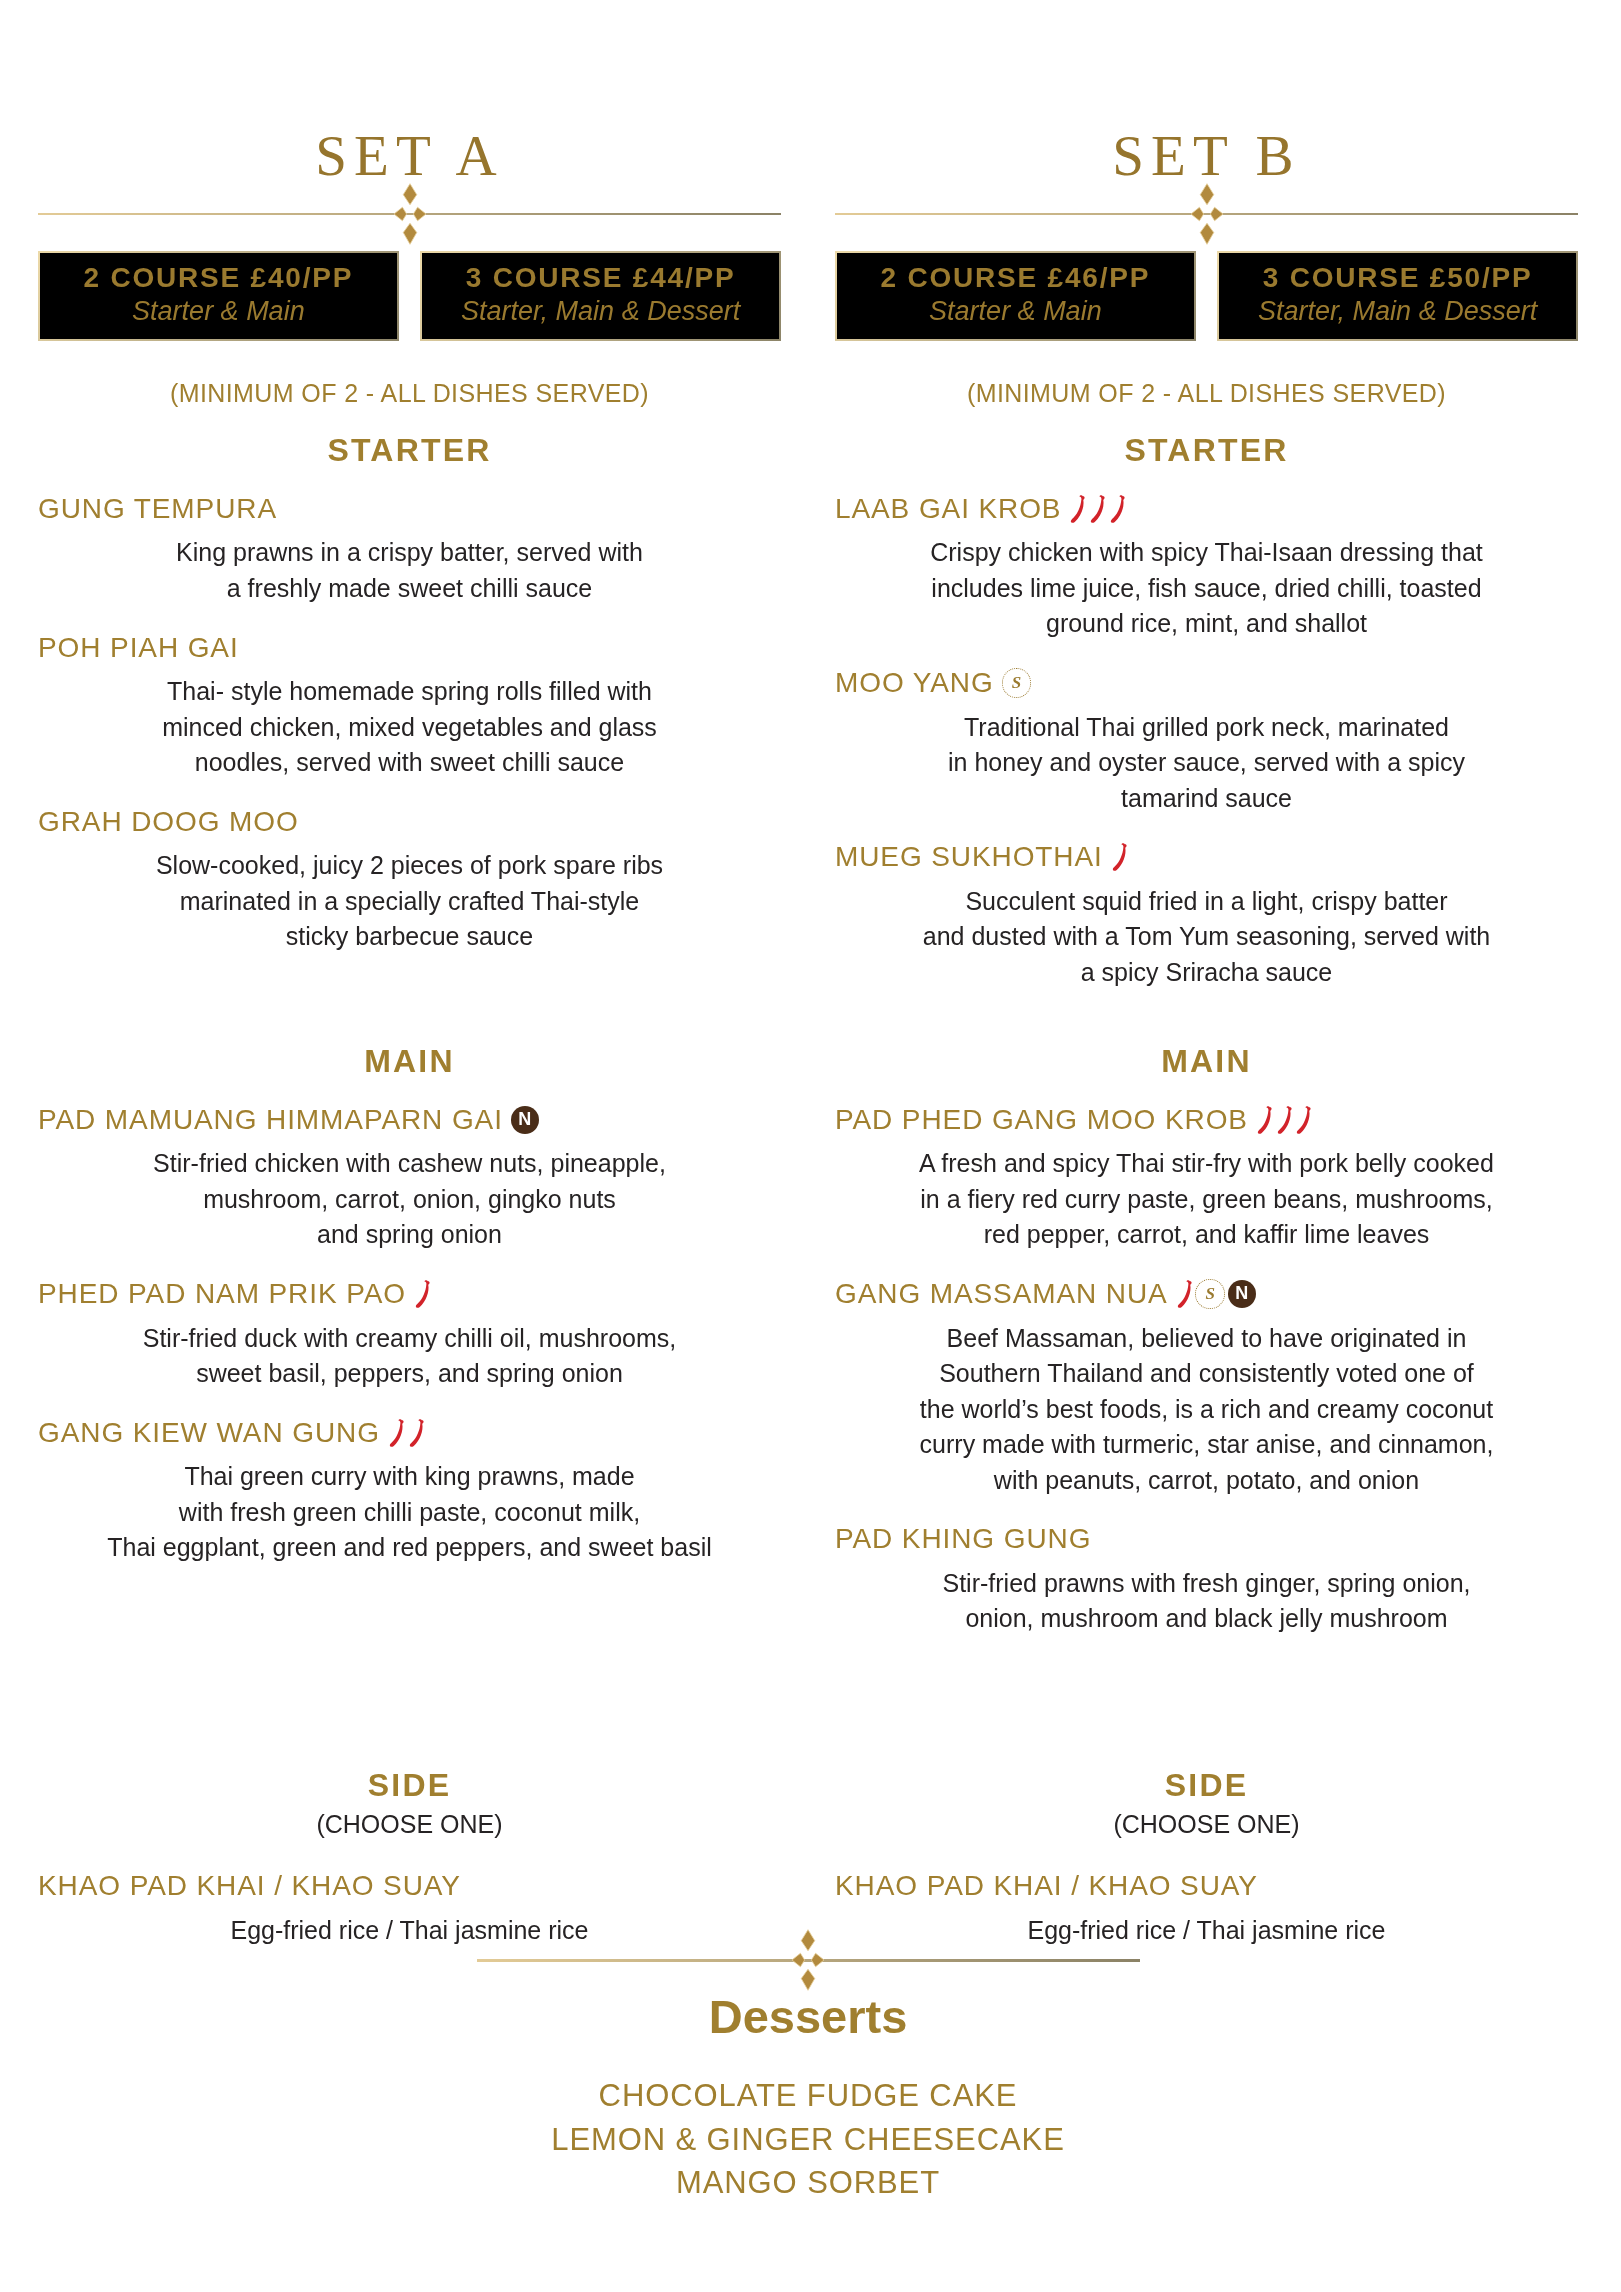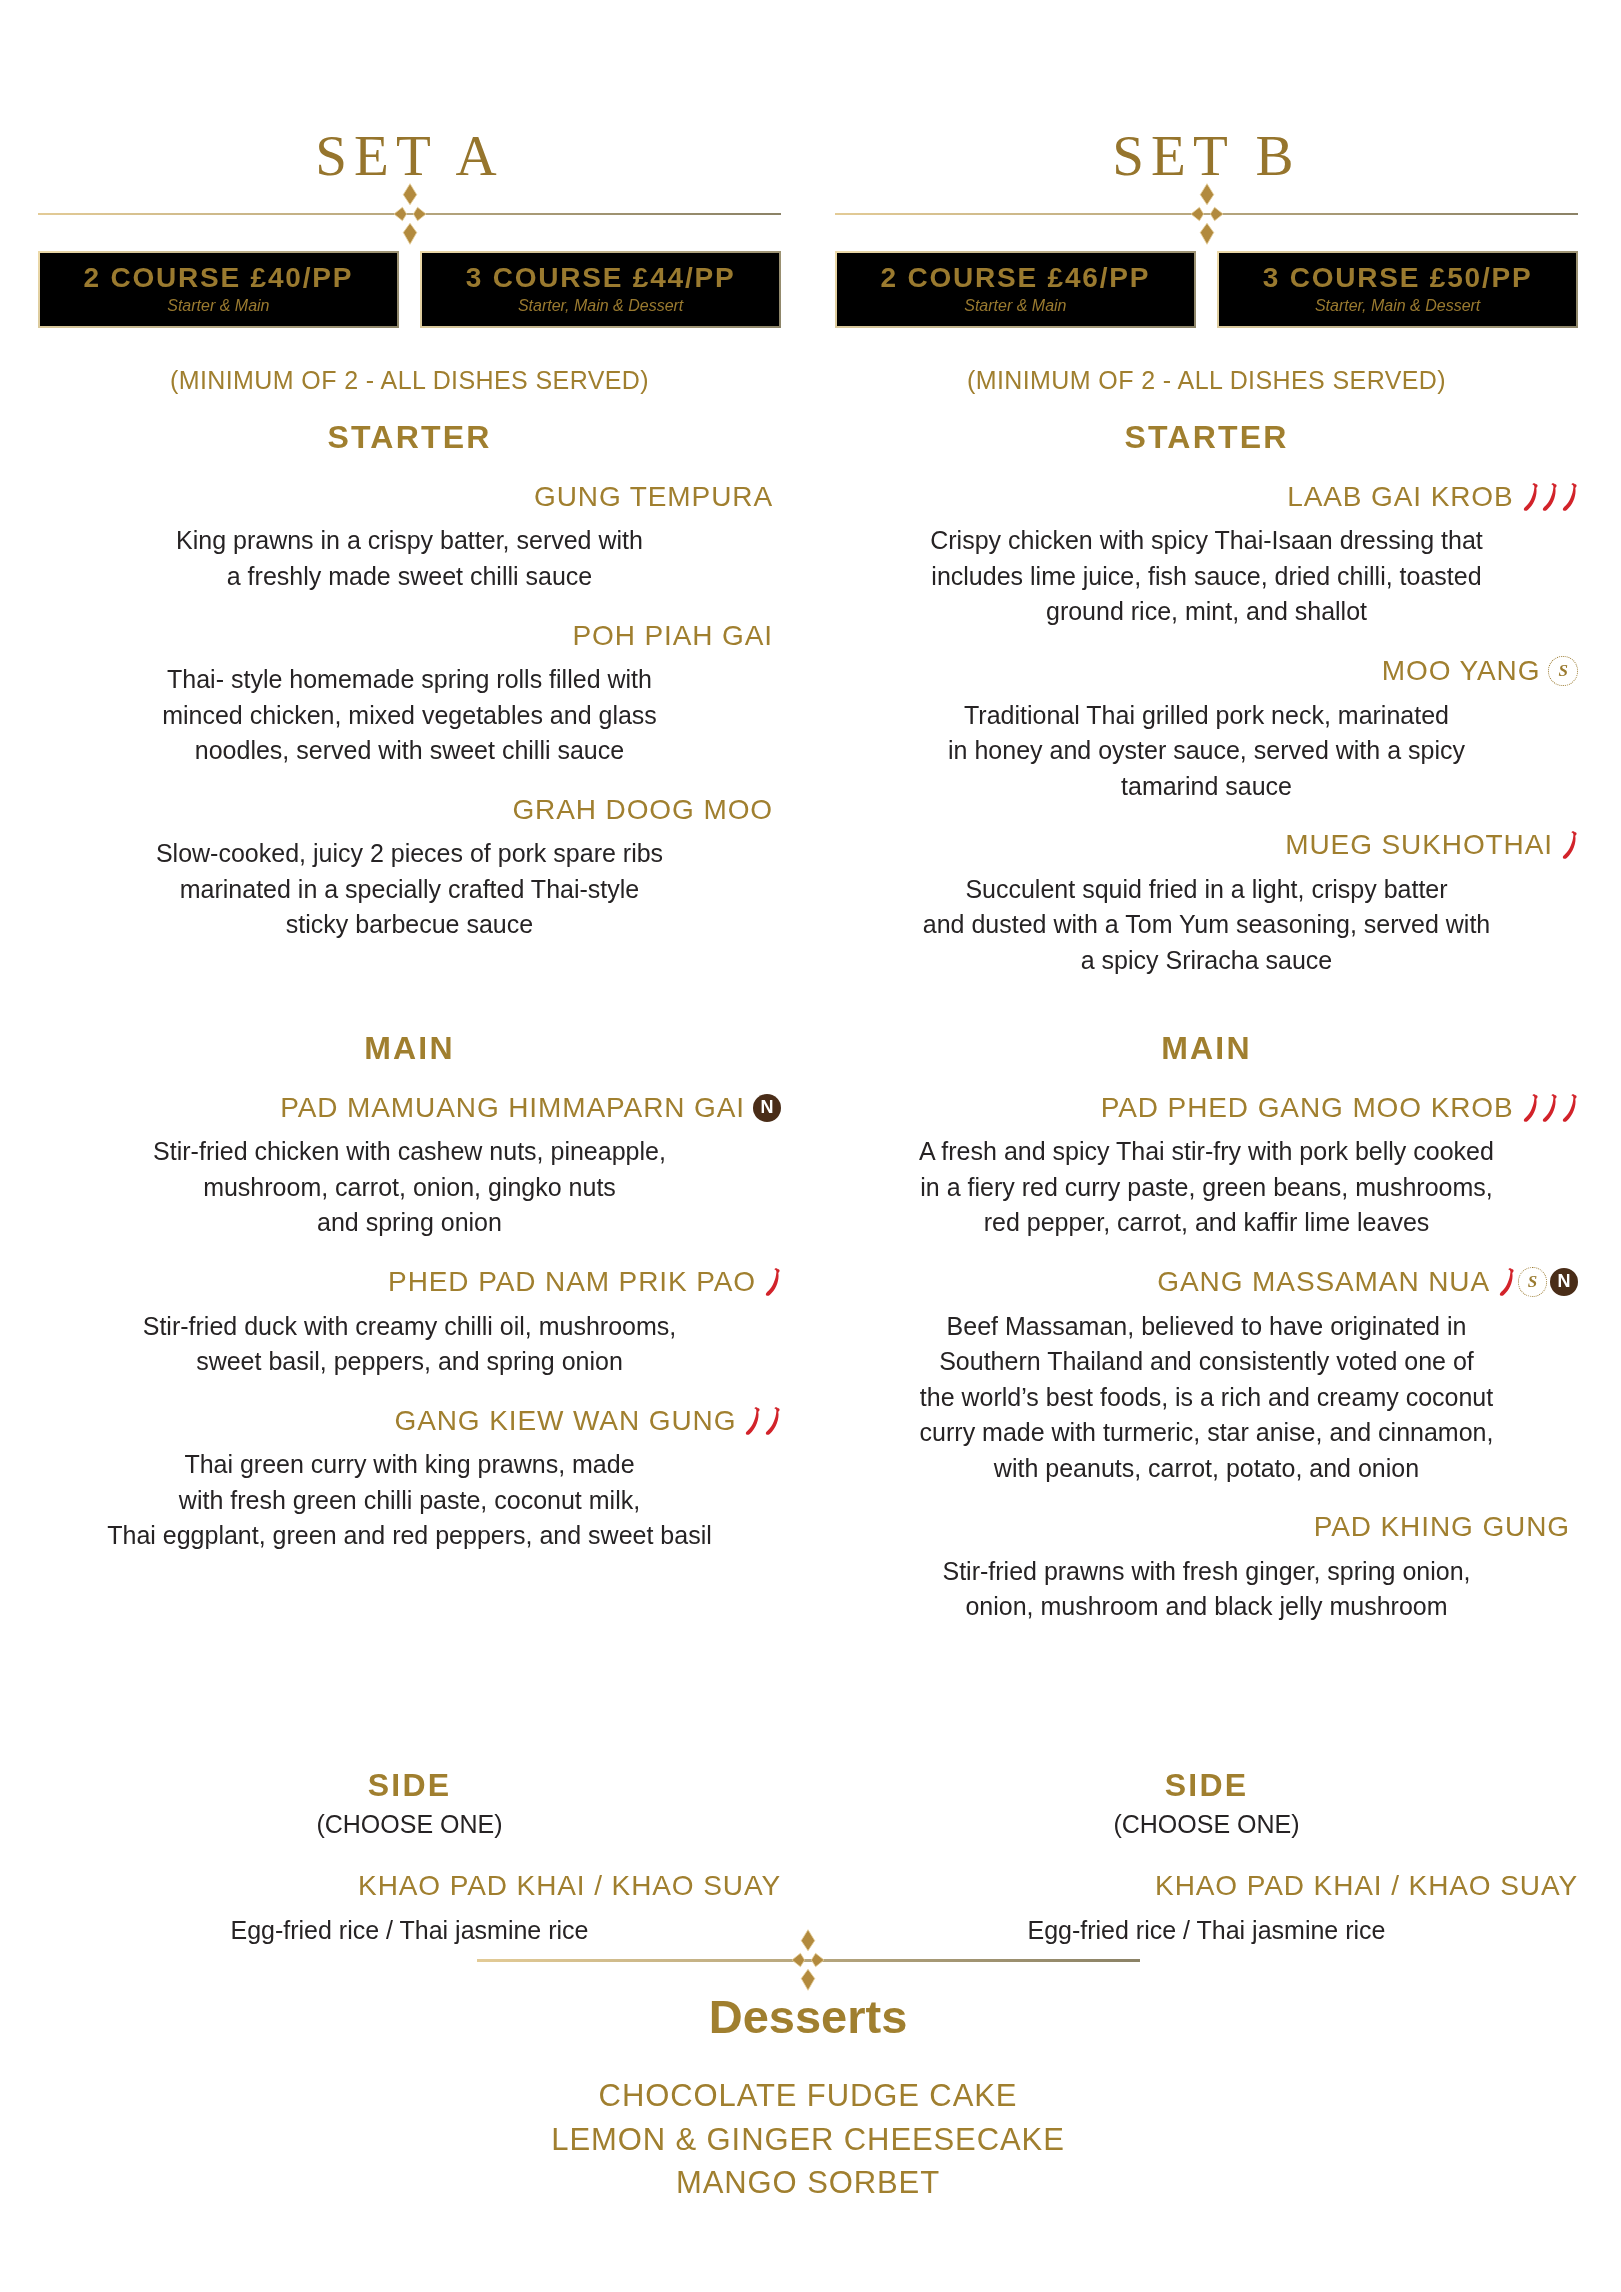--- a/index.html
+++ b/index.html
@@ -17,31 +17,31 @@
   .divider{position:relative;margin-top:25px;height:2.7px;}
   .divider .line{height:2.7px;background:linear-gradient(90deg,#e3cb96,#8b8266);}
   .divider .orn{position:absolute;left:50%;top:1.3px;transform:translate(-50%,-50%);}
 
   .price-row{display:flex;gap:21.5px;margin-top:36px;}
   .price-box{
     flex:1;border:2.7px solid;border-image:linear-gradient(135deg,#ecd9a8,#8c8468) 1;
     text-align:center;padding:9px 5.4px 11.6px;background:#000000;
   }
   .pb1{font-weight:bold;font-size:28px;color:#9a7a2f;letter-spacing:1.8px;line-height:1.15;}
-  .pb2{font-style:italic;font-size:16px;color:#9a7a2f;margin-top:2.7px;line-height:1.1;}
+  .pb2{font-style:italic;font-size:27px;color:#9a7a2f;margin-top:2.7px;line-height:1.1;}
 
   .set-note{text-align:center;color:#a07f2f;font-size:25px;margin-top:38px;letter-spacing:0.4px;}
 
   .starter-sec{height:611px;text-align:center;}
   .main-sec{text-align:center;}
   .sec-heading{font-size:32px;font-weight:bold;color:#a07f2f;letter-spacing:2.2px;margin-top:25px;line-height:1.1;}
   .main-sec .sec-heading{margin-top:0;}
 
   .dish{margin-top:21.5px;}
-  .dish-title-row{display:flex;justify-content:flex-end;align-items:center;gap:8px;min-height:39px;}
+  .dish-title-row{display:flex;justify-content:flex-start;align-items:center;gap:8px;min-height:39px;}
   .dish-title{font-size:28px;color:#a07f2f;letter-spacing:0.9px;line-height:1.2;}
   .dish-icons{display:inline-flex;align-items:center;gap:2.7px;}
   .dish-desc{margin-top:7.2px;font-size:25px;color:#262324;line-height:1.42;white-space:pre-line;}
 
   .side-block{position:absolute;top:1643px;left:0;right:0;text-align:center;}
   .side-block .sec-heading{margin-top:0;}
   .side-note{font-size:25px;color:#262324;margin-top:7.2px;}
   .side-block .dish{margin-top:27px;}
 
   .sig-badge{

